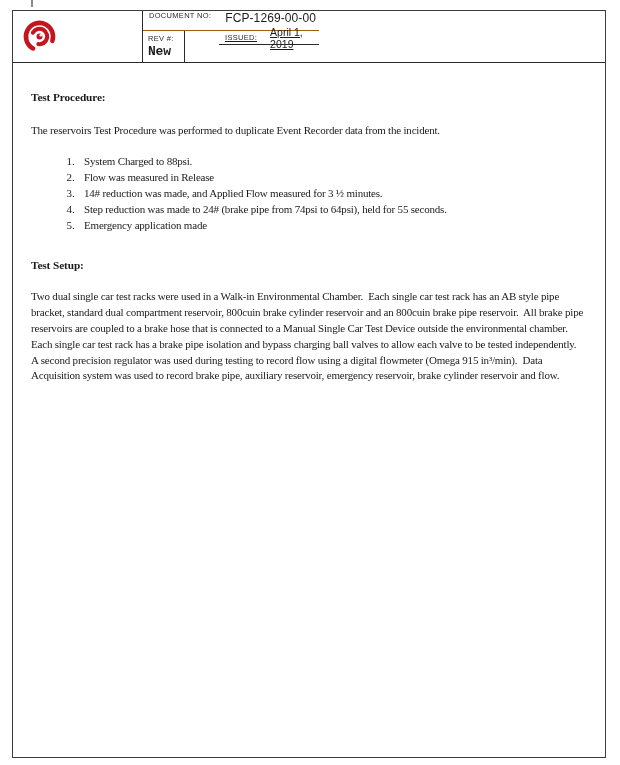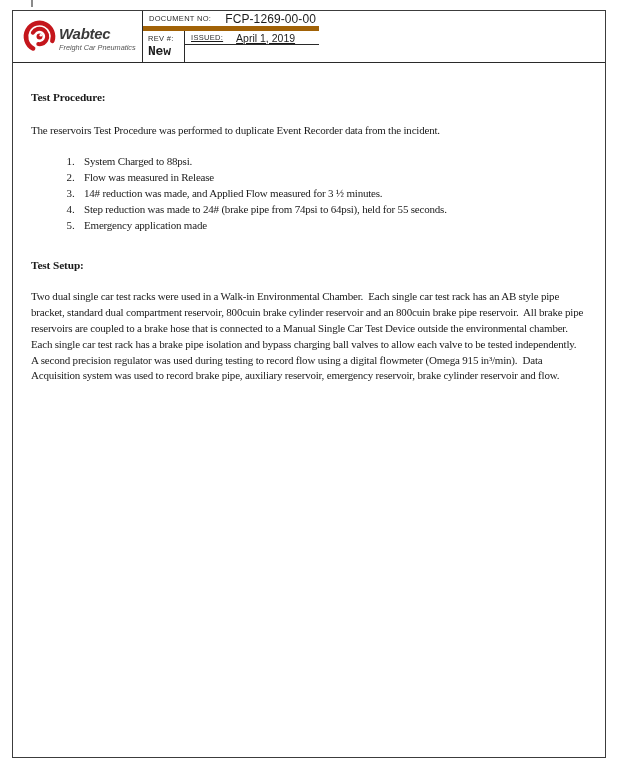--- a/index.html
+++ b/index.html
@@ -23,24 +23,24 @@
   .tagline { font-style:italic; font-size:7.3px; color:#555; margin-top:1px; white-space:nowrap; }
 
   .title-cell { flex:1; border-right:1px solid #2a2a2a; display:flex; flex-direction:column; }
   .title1 { height:26px; border-bottom:1px solid #2a2a2a; display:flex; align-items:center;
             justify-content:center; font-weight:bold; font-size:13px; letter-spacing:0.1px; }
   .title2 { flex:1; display:flex; align-items:center; justify-content:center;
             font-weight:bold; font-size:12.5px; }
 
   .info-cell { width:176px; display:flex; flex-direction:column; }
   .lbl { font-size:7.5px; color:#2b2b2b; letter-spacing:0.3px; white-space:nowrap; }
-  .doc-row { height:20px; border-bottom:5px solid #a16207; display:flex;
-             align-items:center; padding-left:6px; }
+  .doc-row { height:20px; border-bottom:1px solid #a16207; display:flex;
+             padding-left:6px; }
   .docno { font-weight:normal; font-size:12px; margin-left:14px; letter-spacing:0.1px; }
-  .rev-area { flex:1; display:flex; }
+  .rev-area { flex:1; display:flex;gap:34px; }
   .rev-cell { width:42px; border-right:1px solid #2a2a2a; padding:3px 0 0 5px; }
   .rev-val { font-weight:bold; font-size:13px; margin-top:1px; letter-spacing:-0.2px;font-family:Liberation Mono, monospace; }
   .issued-col { flex:1; display:flex; flex-direction:column;text-decoration:underline; }
   .issued-row { height:14px; border-bottom:1px solid #2a2a2a; display:flex;
                 align-items:center; padding-left:6px; }
   .issued-val { font-size:10.5px; margin-left:13px; }
   .revised-row { flex:1; display:flex; align-items:center; padding-left:6px; }
 
   
   .content { position:absolute; top:52px; left:0; right:0; bottom:0;
@@ -65,24 +65,20 @@
 
       <div class="logo-cell">
         <svg class="logo-icon" viewBox="0 0 40 40">
           <g fill="none" stroke="#c4161c" stroke-linecap="round">
             <circle cx="20" cy="20" r="15.5" stroke-width="5.2" stroke-dasharray="70 28" transform="rotate(118 20 20)"></circle>
             <circle cx="20" cy="20" r="8.8" stroke-width="4.6" stroke-dasharray="38 18" transform="rotate(210 20 20)"></circle>
           </g>
           <circle cx="20" cy="20" r="3.4" fill="#c4161c"></circle>
           <circle cx="21.5" cy="18.5" r="1.5" fill="#ffffff"></circle>
         </svg>
-        <div class="logo-text">
-          <div class="brand">Wabtec</div>
-          <div class="tagline">Freight Car Pneumatics</div>
-        </div>
       </div>
 
 
       <div class="info-cell">
         <div class="doc-row">
           <span class="lbl">DOCUMENT NO:</span>
           <span class="docno">FCP-1269-00-00</span>
         </div>
         <div class="rev-area">
           <div class="rev-cell">

